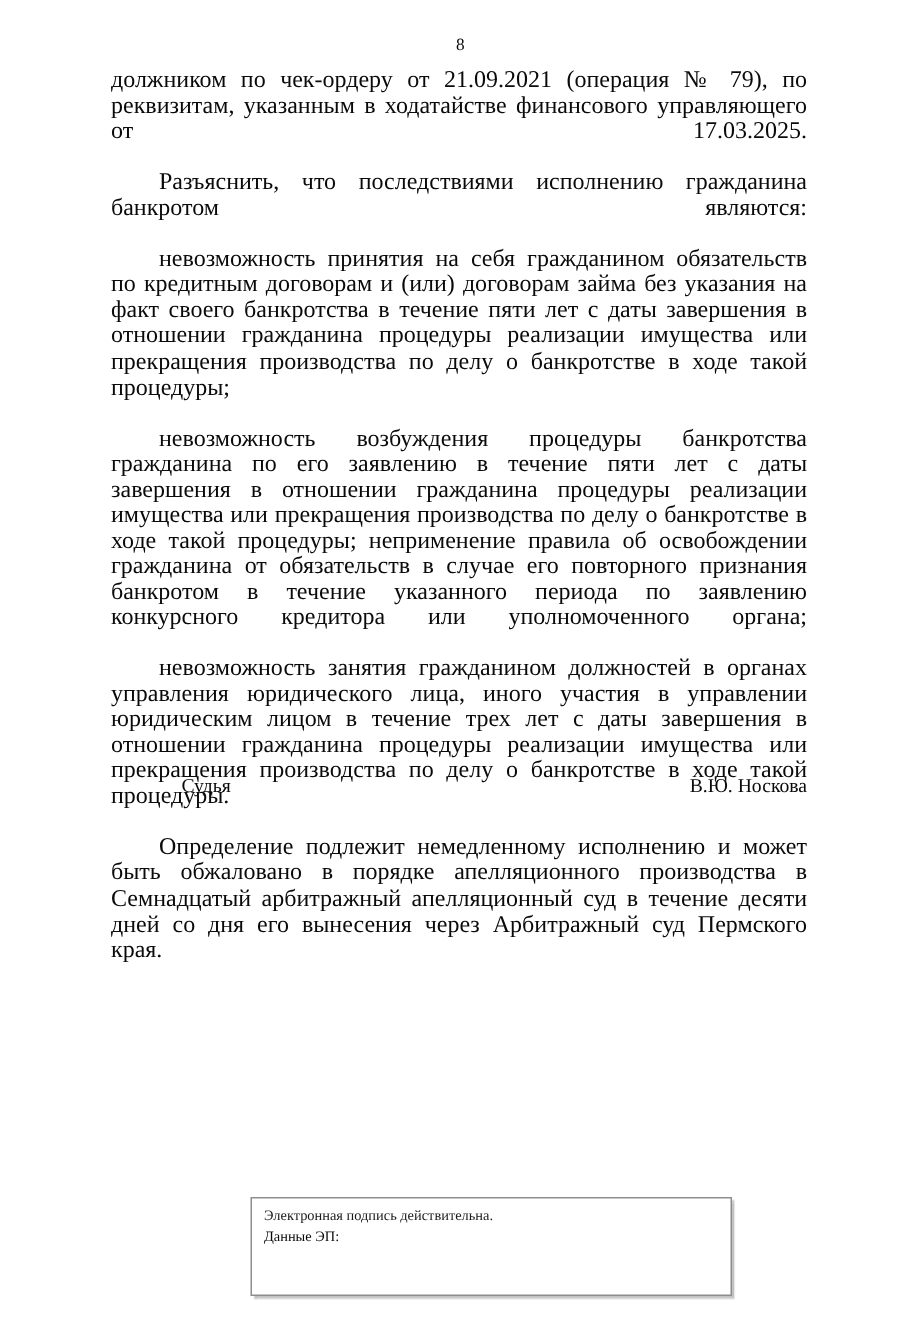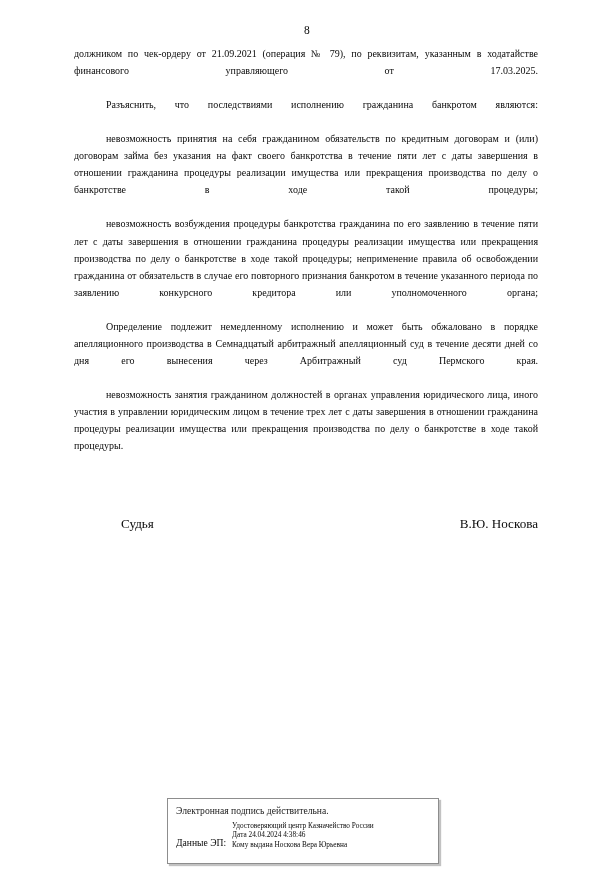--- a/index.html
+++ b/index.html
@@ -39,21 +39,21 @@
 
   
   .body-col {
     position: absolute;
     top: 45px;
     left: 74px;
     width: 464px;
   }
 
   .para {
-    font-size: 10px;
+    font-size: 16px;
     line-height: 17.05px;
     text-align: justify;
     text-justify: inter-word;
     margin: 0;
     hyphens: none;
   }
   .para.indent {
     text-indent: 32px;
   }
   
@@ -80,21 +80,21 @@
   }
   .sign-name {
     white-space: nowrap;
   }
 
   
   .stamp {
     position: absolute;
     left: 167px;
     top: 798px;
-    width: 272px;
+    width: 321px;
     height: 66px;
     box-sizing: border-box;
     border: 1px solid #8d8d8d;
     background: #ffffff;
     box-shadow: 2px 2px 1px rgba(120,120,120,0.45);
     padding: 6px 0 0 8px;
   }
   .stamp-title {
     font-size: 9.6px;
     line-height: 12.5px;
@@ -128,34 +128,29 @@
 
 <div class="page">
 
   <div class="page-number">8</div>
 
   <div class="body-col">
     <p class="para">должником по чек-ордеру от 21.09.2021 (операция № 79), по реквизитам, указанным в ходатайстве финансового управляющего от 17.03.2025.</p>
     <p class="para indent">Разъяснить, что последствиями исполнению гражданина банкротом являются:</p>
     <p class="para indent">невозможность принятия на себя гражданином обязательств по кредитным договорам и (или) договорам займа без указания на факт своего банкротства в течение пяти лет с даты завершения в отношении гражданина процедуры реализации имущества или прекращения производства по делу о банкротстве в ходе такой процедуры;</p>
     <p class="para indent">невозможность возбуждения процедуры банкротства гражданина по его заявлению в течение пяти лет с даты завершения в отношении гражданина процедуры реализации имущества или прекращения производства по делу о банкротстве в ходе такой процедуры; неприменение правила об освобождении гражданина от обязательств в случае его повторного признания банкротом в течение указанного периода по заявлению конкурсного кредитора или уполномоченного органа;</p>
+    <p class="para indent">невозможность занятия гражданином должностей в органах управления юридического лица, иного участия в управлении юридическим лицом в течение трех лет с даты завершения в отношении гражданина процедуры реализации имущества или прекращения производства по делу о банкротстве в ходе такой процедуры.</p>
     <p class="para indent">Определение подлежит немедленному исполнению и может быть обжаловано в порядке апелляционного производства в Семнадцатый арбитражный апелляционный суд в течение десяти дней со дня его вынесения через Арбитражный суд Пермского края.</p>
-    <p class="para indent">невозможность занятия гражданином должностей в органах управления юридического лица, иного участия в управлении юридическим лицом в течение трех лет с даты завершения в отношении гражданина процедуры реализации имущества или прекращения производства по делу о банкротстве в ходе такой процедуры.</p>
   </div>
 
   <div class="sign-row">
     <span class="sign-role">Судья</span>
     <span class="sign-name">В.Ю. Носкова</span>
   </div>
 
   <div class="stamp">
     <div class="stamp-title">Электронная подпись действительна.</div>
     <div class="stamp-body">
       <div class="stamp-label">Данные ЭП:</div>
-      <div class="stamp-values">
-        <div>Удостоверяющий центр Казначейство России</div>
-        <div>Дата 24.04.2024 4:38:46</div>
-        <div>Кому выдана Носкова Вера Юрьевна</div>
-      </div>
     </div>
   </div>
 
 </div>
 
 </body></html>

